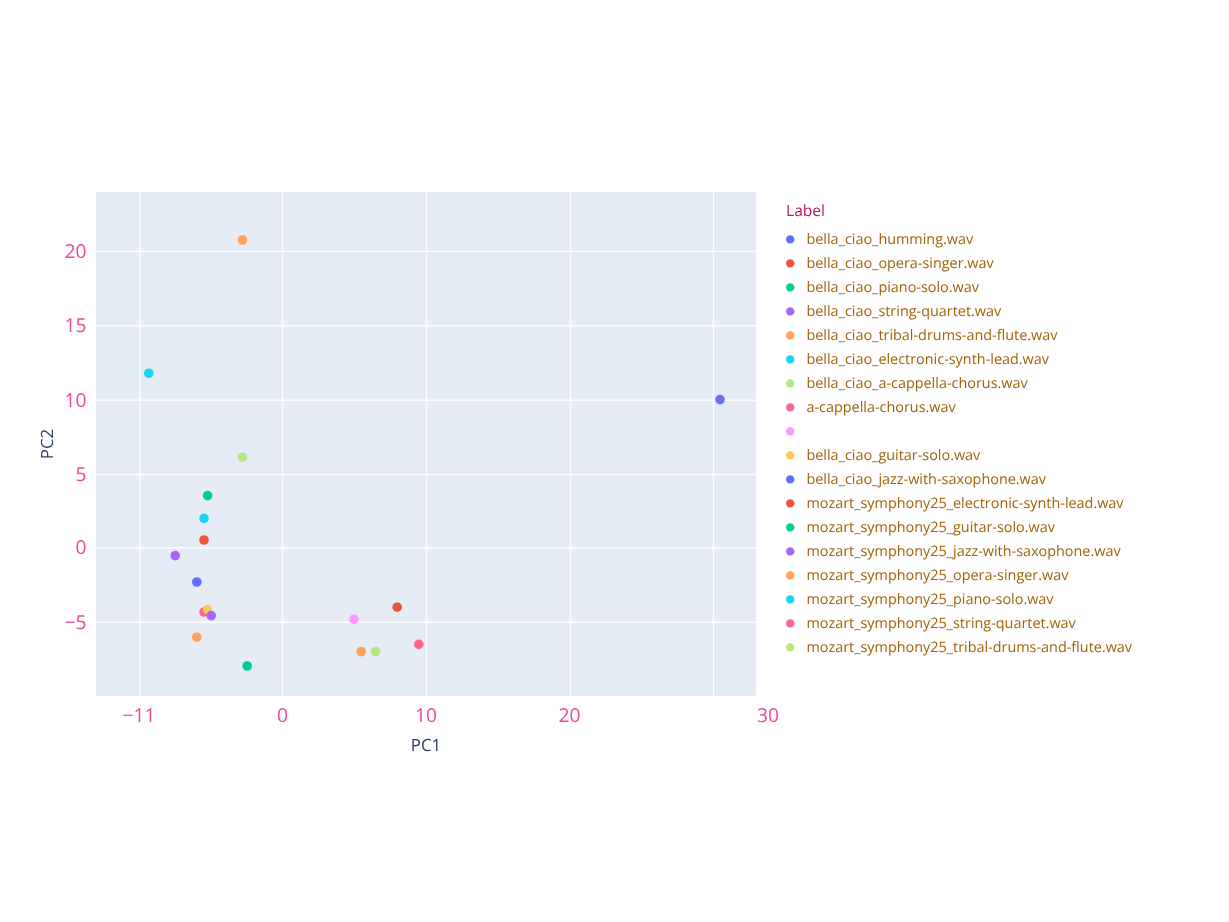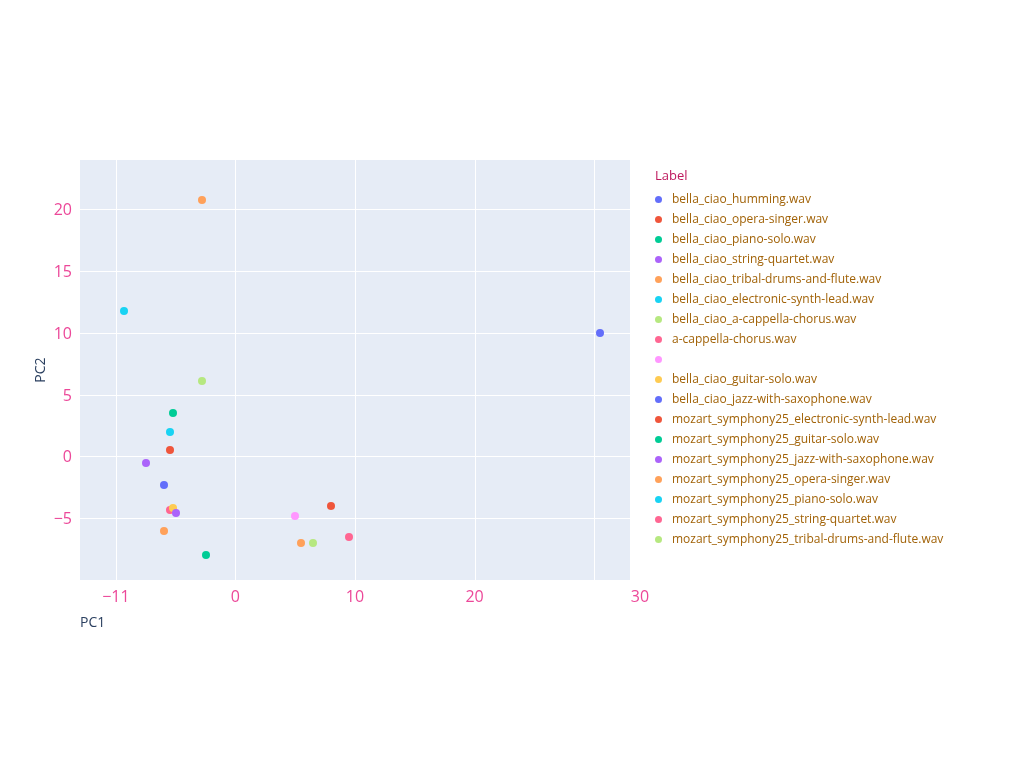--- a/index.html
+++ b/index.html
@@ -49,20 +49,21 @@
   .tick-y { text-align: right; width: 40px; left: 32px; transform: translateY(-50%); }
   .axis-label {
     position: absolute;
     font-size: 14px;
     color: #2a3f5f;
   }
   .xlabel {
     top: 612px;
     left: 80px;
     width: 550px;
+    text-align: center;
   }
   .ylabel {
     top: 160px;
     left: 30px;
     width: 420px;
     transform-origin: 0 0;
     transform: rotate(-90deg) translate(-100%, 0);
     text-align: center;
   }
   .legend {

